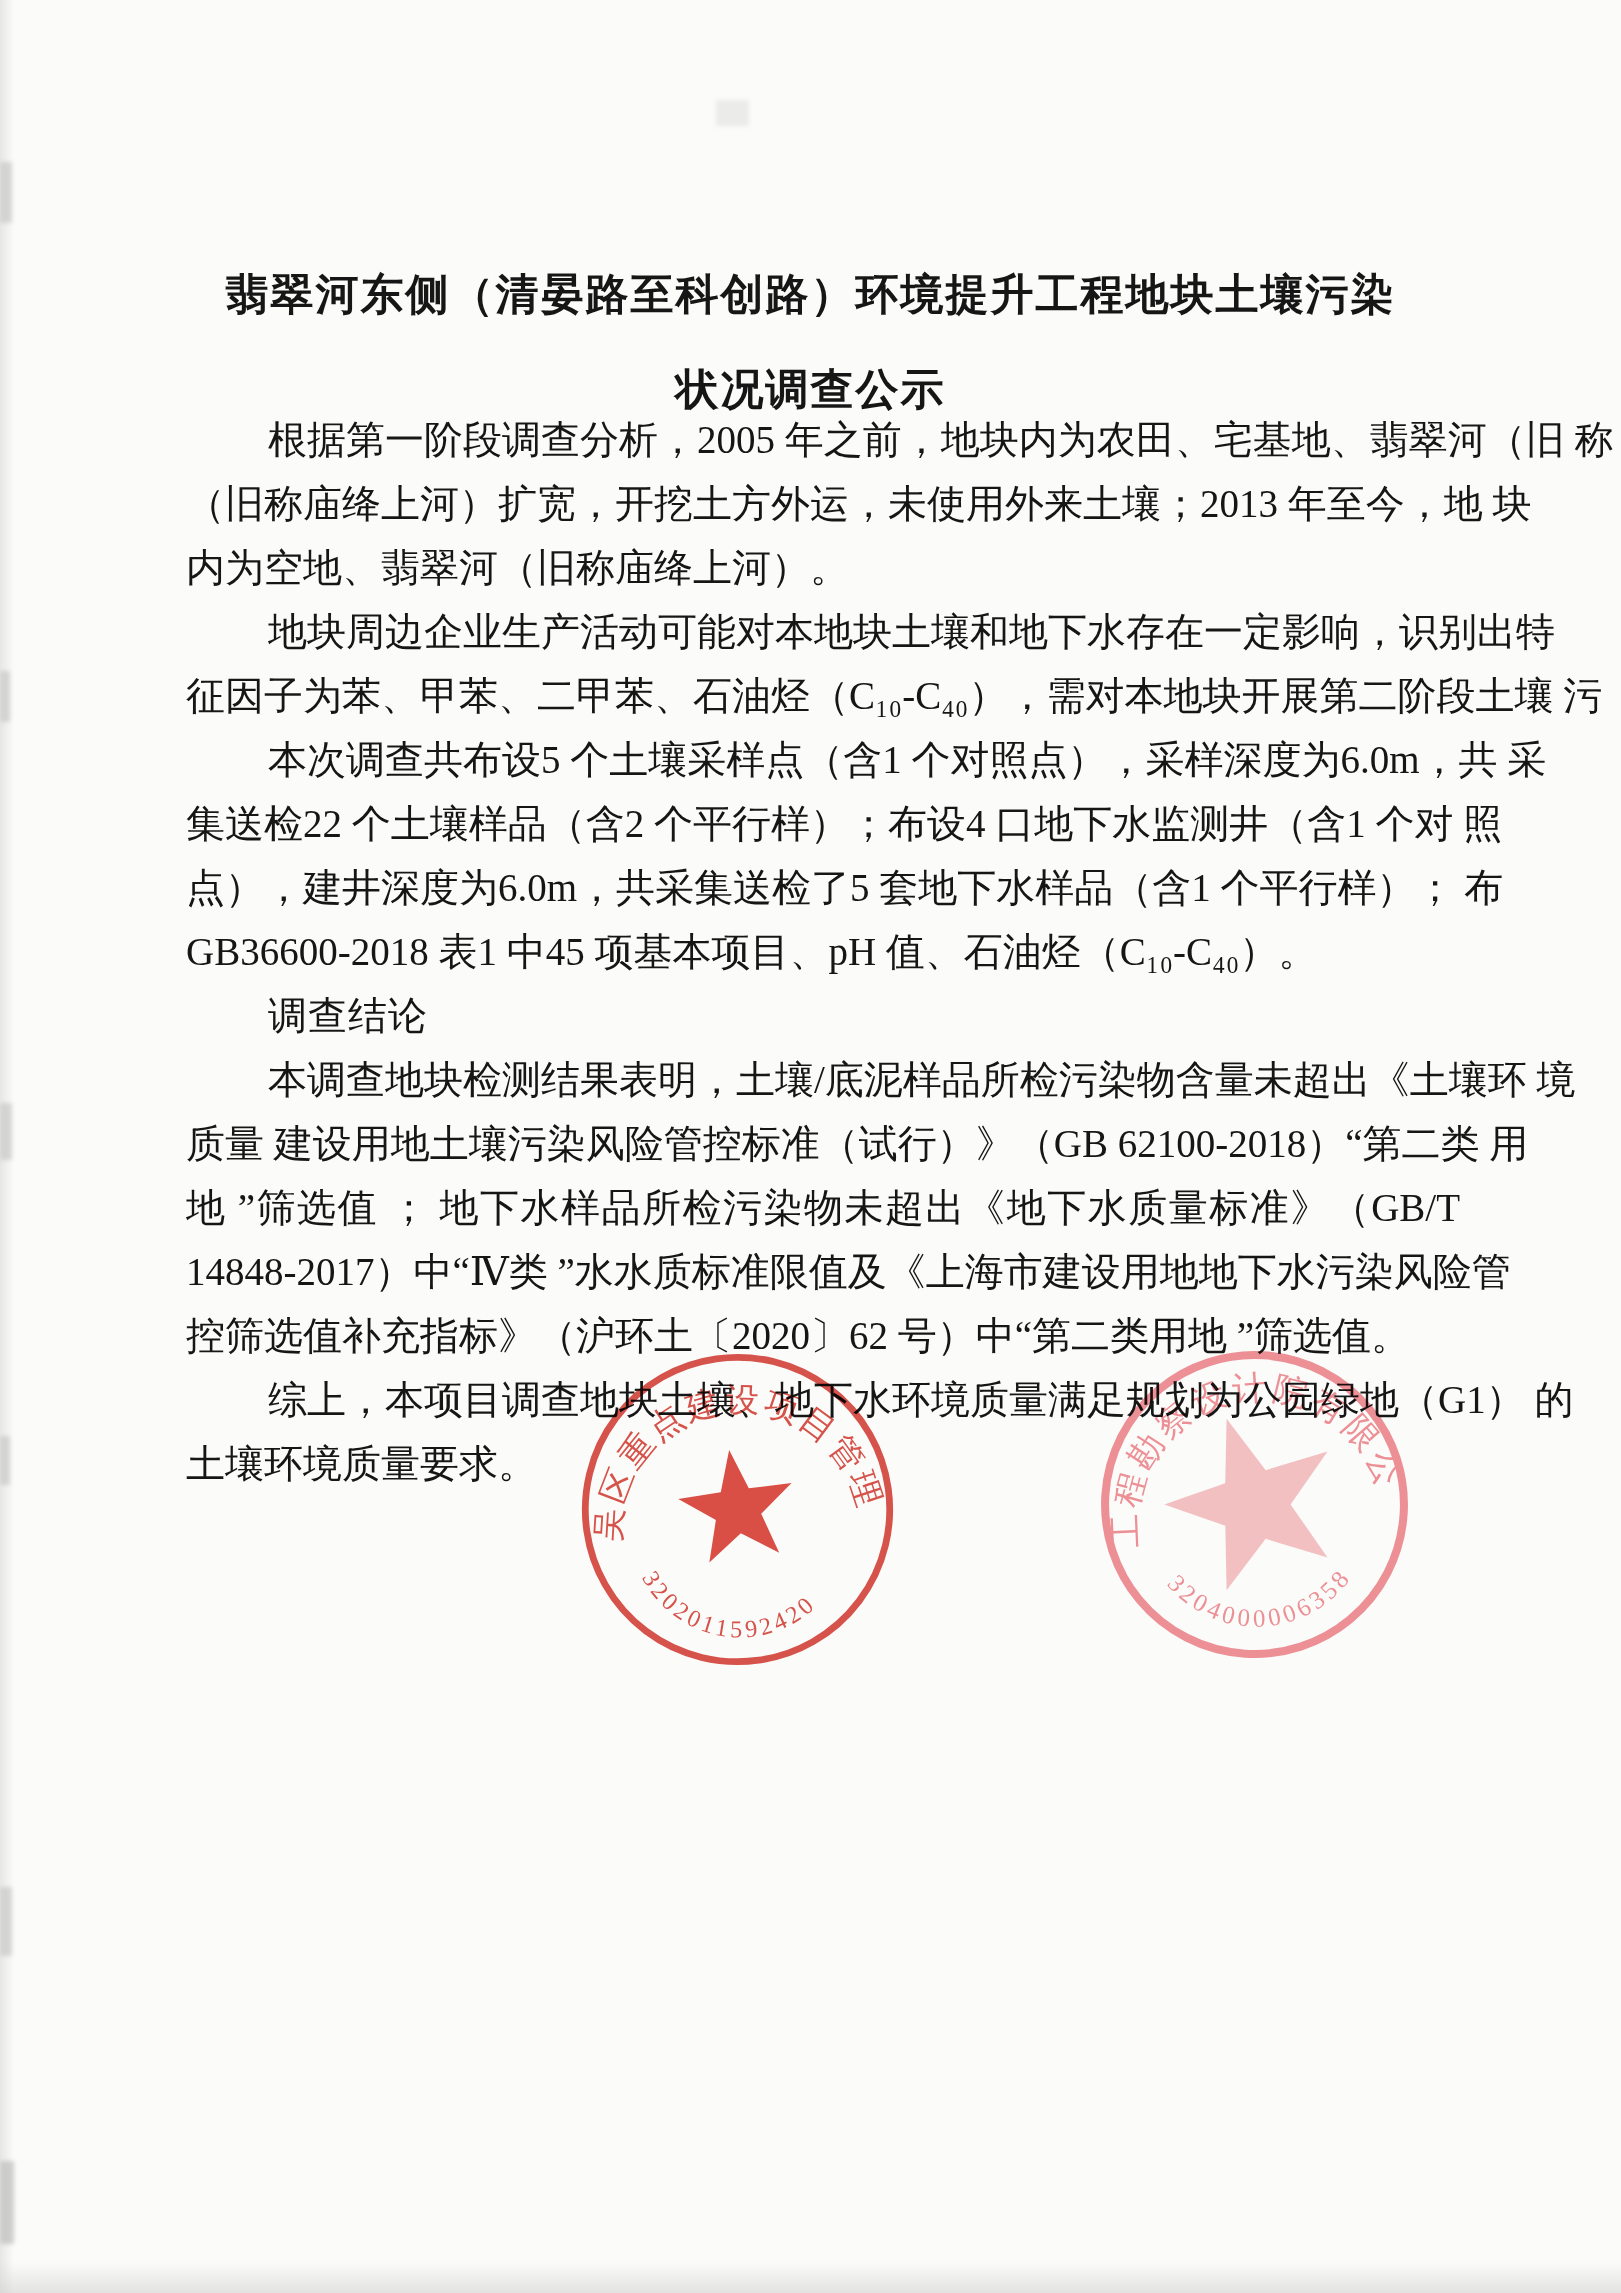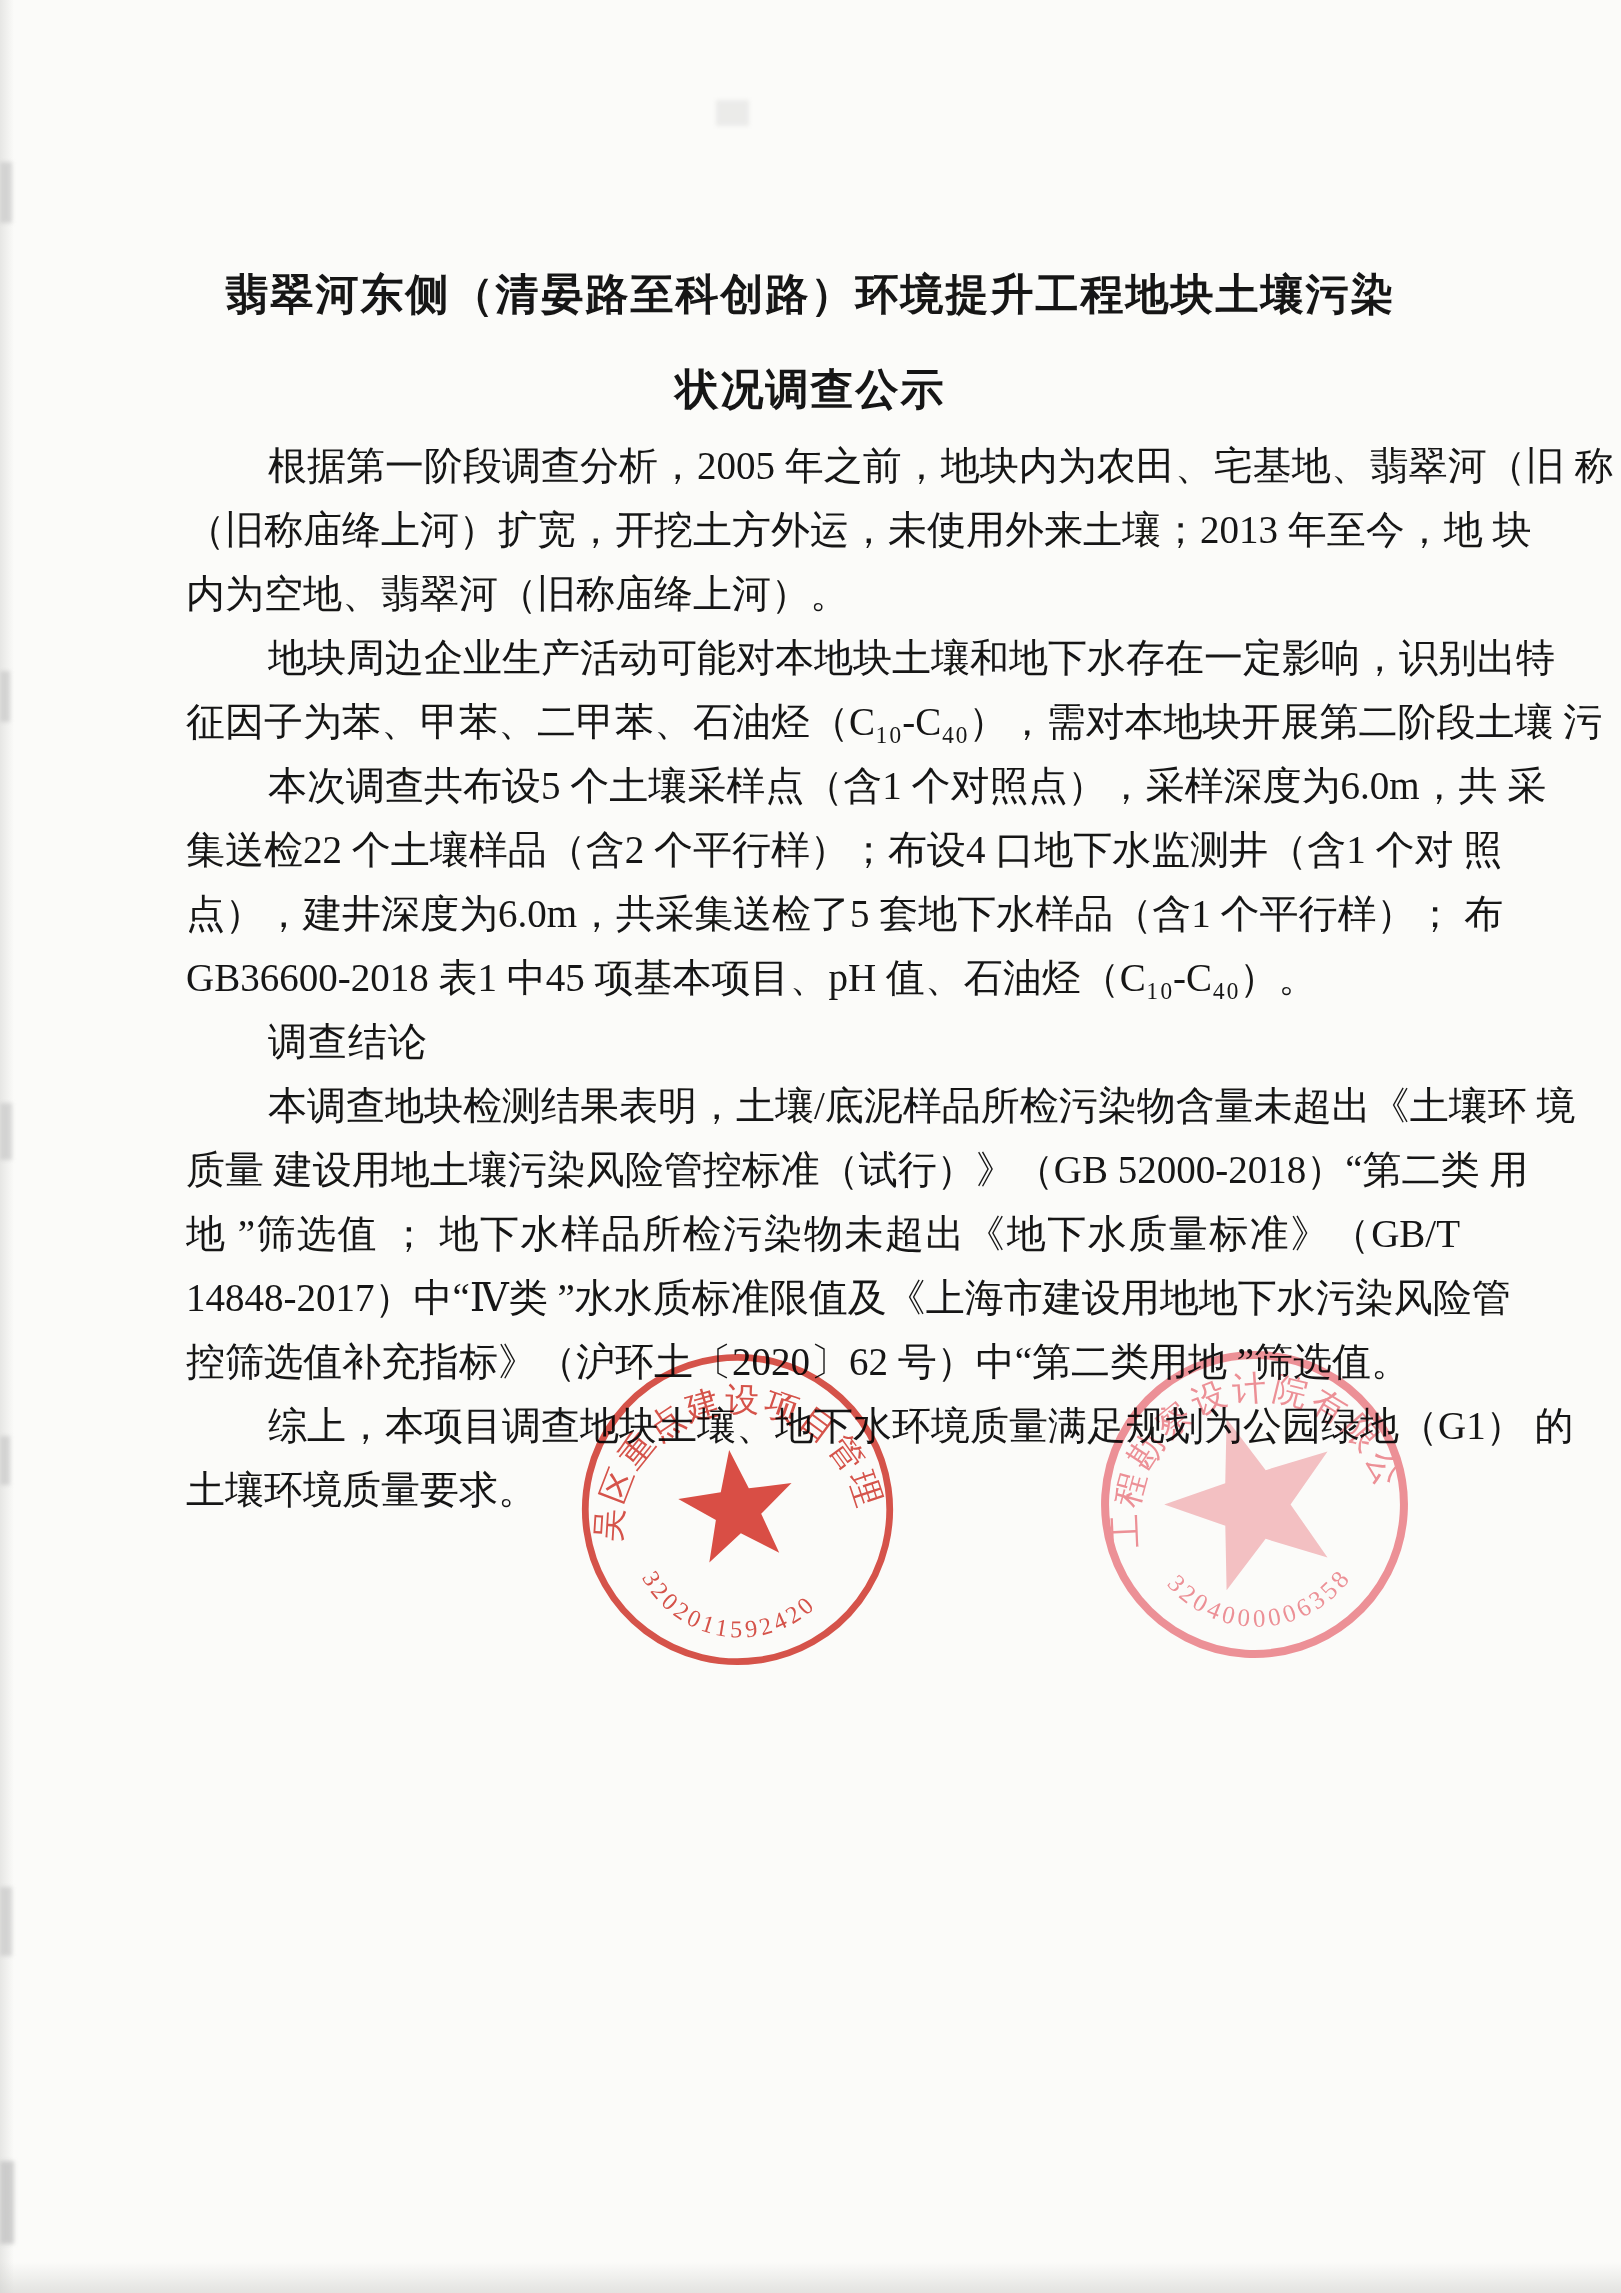--- a/index.html
+++ b/index.html
@@ -13,21 +13,21 @@
     color:#161616;
   }
   
   .title-block {
     position:absolute; top:247px; left:0; width:1621px;
     text-align:center; font-weight:bold;
     font-size:43px; line-height:95px; letter-spacing:2px;
     white-space:nowrap;
   }
   .body-block {
-    position:absolute; top:434px; left:186px; width:1274px;
+    position:absolute; top:408px; left:186px; width:1274px;
     font-size:39px; line-height:64px;
   }
   .line { white-space:nowrap; height:64px; }
   .line.justify { text-align:justify; text-align-last:justify; text-justify:inter-character; }
   .line.indent { padding-left:82px; }
   .line.bold { font-weight:normal; letter-spacing:1px; }
   
   .stamp { position:absolute; mix-blend-mode:multiply; opacity:.92; }
   .stamp text { font-family:"Liberation Serif","DejaVu Serif",serif; }
   
@@ -68,21 +68,21 @@
       <div class="line justify">（旧称庙绛上河）扩宽，开挖土方外运，未使用外来土壤；2013 年至今，地 块</div>
       <div class="line">内为空地、翡翠河（旧称庙绛上河）。</div>
       <div class="line justify indent">地块周边企业生产活动可能对本地块土壤和地下水存在一定影响，识别出特</div>
       <div class="line justify">征因子为苯、甲苯、二甲苯、石油烃（C₁₀-C₄₀），需对本地块开展第二阶段土壤 污</div>
       <div class="line justify indent">本次调查共布设5 个土壤采样点（含1 个对照点），采样深度为6.0m，共 采</div>
       <div class="line justify">集送检22 个土壤样品（含2 个平行样）；布设4 口地下水监测井（含1 个对 照</div>
       <div class="line justify">点），建井深度为6.0m，共采集送检了5 套地下水样品（含1 个平行样）； 布</div>
       <div class="line">GB36600-2018 表1 中45 项基本项目、pH 值、石油烃（C₁₀-C₄₀）。</div>
       <div class="line indent bold">调查结论</div>
       <div class="line justify indent">本调查地块检测结果表明，土壤/底泥样品所检污染物含量未超出《土壤环 境</div>
-      <div class="line justify">质量 建设用地土壤污染风险管控标准（试行）》（GB 52000-2018）“第二类 用</div>
+      <div class="line justify">质量 建设用地土壤污染风险管控标准（试行）》（GB 62100-2018）“第二类 用</div>
       <div class="line justify">地 ”筛选值 ； 地下水样品所检污染物未超出《地下水质量标准》（GB/T</div>
       <div class="line justify">14848-2017）中“Ⅳ类 ”水水质标准限值及《上海市建设用地地下水污染风险管</div>
       <div class="line">控筛选值补充指标》（沪环土〔2020〕62 号）中“第二类用地 ”筛选值。</div>
       <div class="line justify indent">综上，本项目调查地块土壤、地下水环境质量满足规划为公园绿地（G1） 的</div>
       <div class="line">土壤环境质量要求。</div>
     </div>
 
   <svg class="stamp" style="left:563px;top:1335px;" width="349" height="349" viewBox="0 0 360 360">
     <g transform="rotate(-8 180 180)">
       <circle cx="180" cy="180" r="157" fill="none" stroke-width="7" stroke="#d6453c"></circle>

